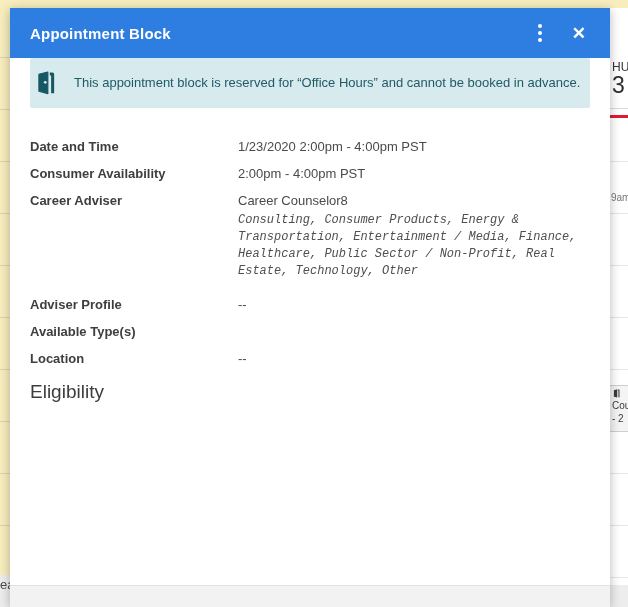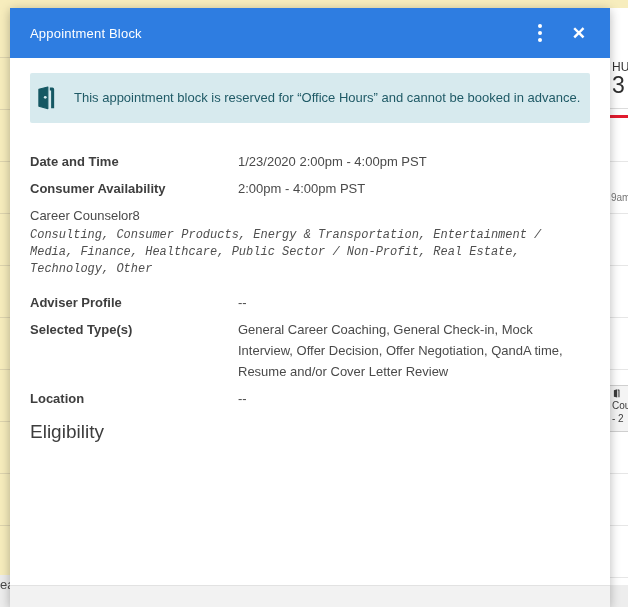--- a/index.html
+++ b/index.html
@@ -43,33 +43,33 @@
   
   .modal {
     position:absolute; left:10px; top:8px; width:600px; height:599px; z-index:5;
     display:flex; flex-direction:column; background:#fff;
     box-shadow:0 2px 10px rgba(0,0,0,.28);
   }
   .modal-header {
     flex:none; height:50px; background:#2e7de1; color:#fff;
     display:flex; align-items:center; padding:0 20px;
   }
-  .modal-title { font-size:13px; font-weight:400; letter-spacing:.2px; }
+  .modal-title { font-size:15px; font-weight:700; letter-spacing:.2px; }
   .header-actions { margin-left:auto; display:flex; align-items:center; gap:22px; }
   .kebab-btn { display:flex; flex-direction:column; gap:3px; padding:4px; cursor:pointer; background:none; border:none; }
   .kebab-btn i { width:4px; height:4px; border-radius:50%; background:#fff; display:block; }
   .close-btn {
     background:none; border:none; color:#fff; font-size:17px; font-weight:700;
     line-height:1; cursor:pointer; padding:4px;
   }
 
   .modal-body { flex:1; background:#fff; padding:0 20px; overflow:hidden; }
 
   .banner {
-    margin-top:15px; background:#d7eaee; color:#1f5a66;
+    margin-top:0; background:#d7eaee; color:#1f5a66;
     display:flex; align-items:center; gap:14px; padding:12px 4px;
     font-size:13px; line-height:1.55; border-radius:2px;text-align:center;
   }
   .banner-icon { flex:none; width:26px; height:26px; color:#155863; }
   .banner-icon svg { width:100%; height:100%; display:block; }
 
   .fields { margin-top:28px; }
   .field-row { display:flex; margin-bottom:6px; }
   .field-label { flex:none; width:208px; font-size:13px; font-weight:700; color:#3e3e3e; line-height:21px; }
   .field-value { flex:1; font-size:13px; color:#4a4a4a; line-height:21px; }
@@ -136,32 +136,32 @@
     <div class="fields">
       <div class="field-row">
         <div class="field-label">Date and Time</div>
         <div class="field-value">1/23/2020 2:00pm - 4:00pm PST</div>
       </div>
       <div class="field-row">
         <div class="field-label">Consumer Availability</div>
         <div class="field-value">2:00pm - 4:00pm PST</div>
       </div>
       <div class="field-row">
+        <div class="field-label">Career Adviser</div>
         <div class="field-value">
           <div>Career Counselor8</div>
           <div class="field-subtext">Consulting, Consumer Products, Energy &amp; Transportation, Entertainment / Media, Finance, Healthcare, Public Sector / Non-Profit, Real Estate, Technology, Other</div>
         </div>
       </div>
       <div class="field-row">
         <div class="field-label">Adviser Profile</div>
         <div class="field-value">--</div>
       </div>
       <div class="field-row">
-        <div class="field-label">Selected Type(s)</div>
-        <div class="field-value">General Career Coaching, General Check-in, Mock Interview, Offer Decision, Offer Negotiation, QandA time, Resume and/or Cover Letter Review</div>
+        <div class="field-label">Available Type(s)</div>
       </div>
       <div class="field-row">
         <div class="field-label">Location</div>
         <div class="field-value">--</div>
       </div>
     </div>
 
     <div class="section-heading">Eligibility</div>
 
 

